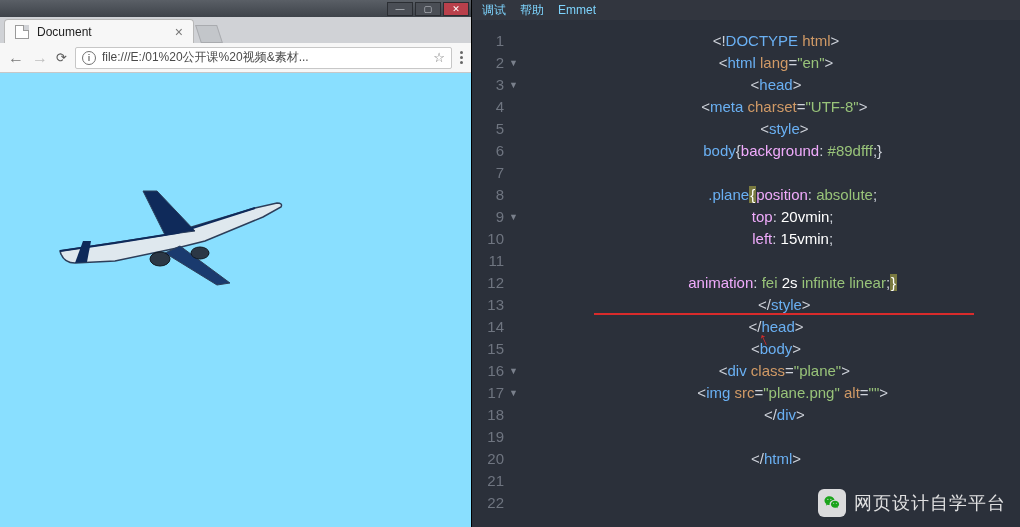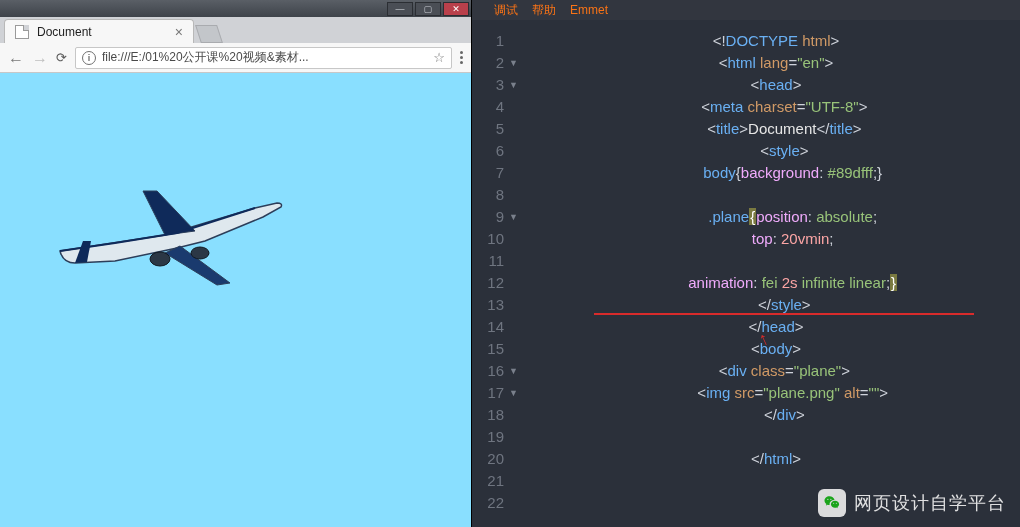--- a/index.html
+++ b/index.html
@@ -24,28 +24,28 @@
 .info-icon { width:14px; height:14px; border:1px solid #707070; border-radius:50%; display:flex; align-items:center; justify-content:center; font-size:9px; font-weight:bold; color:#707070; }
 .star { color:#777; font-size:13px; }
 .kebab { display:flex; flex-direction:column; gap:2px; }
 .kebab span { width:3px; height:3px; background:#666; border-radius:50%; }
 .page { flex:1; background:#89dfff; position:relative; overflow:hidden; }
 .plane { position:absolute; top:100px; left:45px; }
 .plane svg { width:240px; height:auto; }
 
 
 .editor { flex:1; background:#2b303a; display:flex; flex-direction:column; }
-.menubar { height:20px; background:#32363f; display:flex; align-items:center; gap:14px; padding-left:22px; color:#f97316; font-size:12px; }
+.menubar { height:20px; background:#32363f; display:flex; align-items:center; gap:14px; padding-left:10px; color:#7dd3fc; font-size:12px; }
 .code-area { flex:1; display:flex; font-family:Consolas,monospace; font-size:15px; line-height:22px; }
 .gutter { width:52px; text-align:right; padding:10px 6px 0 0; color:#6f7580; background:#2b303a; }
 .gutter div { height:22px; display:flex; justify-content:flex-end; align-items:center; gap:5px; }
 .fold { color:#7a808c; font-size:9px; }
 .code { flex:1; padding:10px 0 0 8px; position:relative; color:#cfd3db; }
 .code .row { height:22px; white-space:pre;text-align:center; }
-.t-punc{color:#cfd3db;} .t-tag{color:#6ab0f3;} .t-attr{color:#d19a66;} .t-str{color:#98c379;} .t-prop{color:#f0abfc;} .t-val{color:#98c379;} .t-num{color:#fca5a5;} .t-txt{color:#e6e6e6;}
+.t-punc{color:#cfd3db;} .t-tag{color:#6ab0f3;} .t-attr{color:#d19a66;} .t-str{color:#98c379;} .t-prop{color:#f0abfc;} .t-val{color:#98c379;} .t-num{color:#ffffff;} .t-txt{color:#e6e6e6;}
 .hl-brace { background:#7a7a40; color:#fff; padding:0 1px; }
 .underline { position:absolute; height:2px; background:#d92b2b; }
 .arrow-ann { position:absolute; color:#d92b2b; font-size:18px; transform:rotate(-25deg); }
 .watermark { position:absolute; right:14px; bottom:10px; display:flex; align-items:center; gap:8px; opacity:.93; }
 .wm-icon { width:28px; height:28px; background:#e9e9e9; border-radius:6px; display:flex; align-items:center; justify-content:center; }
 .wm-icon svg { width:18px; height:18px; fill:#1aad19; }
 .wm-text { color:#ededed; font-size:18px; font-weight:500; letter-spacing:1px; }
 </style>
 </head>
 <body>
@@ -193,26 +193,26 @@
             <span style="width:9px"></span>
           </div>
         </div>
       <div class="code" id="code">
         <div class="underline" style="top:293px;left:70px;width:380px;"></div>
         <div class="arrow-ann" style="top:308px;left:235px;">↑</div>
       <div class="row"><span class="t-punc">&lt;!</span><span class="t-tag">DOCTYPE</span> <span class="t-attr">html</span><span class="t-punc">&gt;</span></div>
           <div class="row"><span class="t-punc">&lt;</span><span class="t-tag">html</span> <span class="t-attr">lang</span><span class="t-punc">=</span><span class="t-str">"en"</span><span class="t-punc">&gt;</span></div>
           <div class="row"><span class="t-punc">&lt;</span><span class="t-tag">head</span><span class="t-punc">&gt;</span></div>
           <div class="row">    <span class="t-punc">&lt;</span><span class="t-tag">meta</span> <span class="t-attr">charset</span><span class="t-punc">=</span><span class="t-str">"UTF-8"</span><span class="t-punc">&gt;</span></div>
-          <div class="row">    <span class="t-punc">&lt;</span><span class="t-tag">title</span><span class="t-punc">&gt;</span><span class="t-txt">Document</span><span class="t-punc">&lt;/</span><span class="t-tag">title</span><span class="t-punc">&gt;</span></div>
           <div class="row">    <span class="t-punc">&lt;</span><span class="t-tag">style</span><span class="t-punc">&gt;</span></div>
           <div class="row">        <span class="t-tag">body</span><span class="t-punc">{</span><span class="t-prop">background</span><span class="t-punc">:</span> <span class="t-val">#89dfff</span><span class="t-punc">;}</span></div>
           <div class="row"></div>
           <div class="row">        <span class="t-tag">.plane</span><span class="hl-brace">{</span><span class="t-prop">position</span><span class="t-punc">:</span> <span class="t-val">absolute</span><span class="t-punc">;</span></div>
           <div class="row">        <span class="t-prop">top</span><span class="t-punc">:</span> <span class="t-num">20vmin</span><span class="t-punc">;</span></div>
+          <div class="row">        <span class="t-prop">left</span><span class="t-punc">:</span> <span class="t-num">15vmin</span><span class="t-punc">;</span></div>
           <div class="row"></div>
           <div class="row">        <span class="t-prop">animation</span><span class="t-punc">:</span> <span class="t-val">fei</span> <span class="t-num">2s</span> <span class="t-val">infinite</span> <span class="t-val">linear</span><span class="t-punc">;</span><span class="hl-brace">}</span></div>
           <div class="row">    <span class="t-punc">&lt;/</span><span class="t-tag">style</span><span class="t-punc">&gt;</span></div>
           <div class="row"><span class="t-punc">&lt;/</span><span class="t-tag">head</span><span class="t-punc">&gt;</span></div>
           <div class="row"><span class="t-punc">&lt;</span><span class="t-tag">body</span><span class="t-punc">&gt;</span></div>
           <div class="row">    <span class="t-punc">&lt;</span><span class="t-tag">div</span> <span class="t-attr">class</span><span class="t-punc">=</span><span class="t-str">"plane"</span><span class="t-punc">&gt;</span></div>
           <div class="row">        <span class="t-punc">&lt;</span><span class="t-tag">img</span> <span class="t-attr">src</span><span class="t-punc">=</span><span class="t-str">"plane.png"</span> <span class="t-attr">alt</span><span class="t-punc">=</span><span class="t-str">""</span><span class="t-punc">&gt;</span></div>
           <div class="row">    <span class="t-punc">&lt;/</span><span class="t-tag">div</span><span class="t-punc">&gt;</span></div>
           <div class="row"></div>
           <div class="row"><span class="t-punc">&lt;/</span><span class="t-tag">html</span><span class="t-punc">&gt;</span></div>

